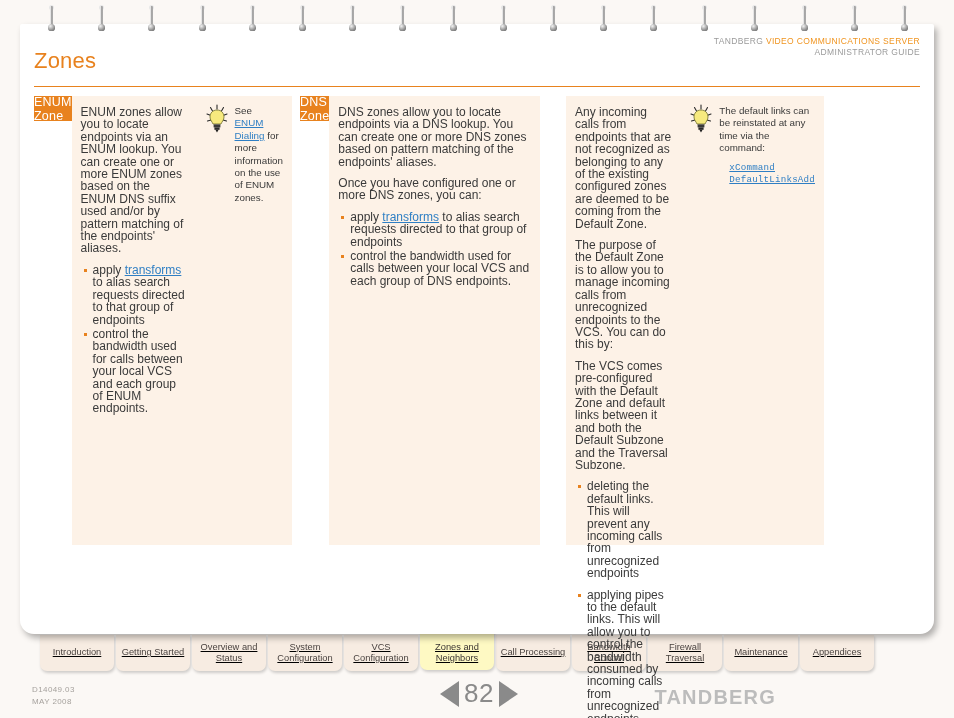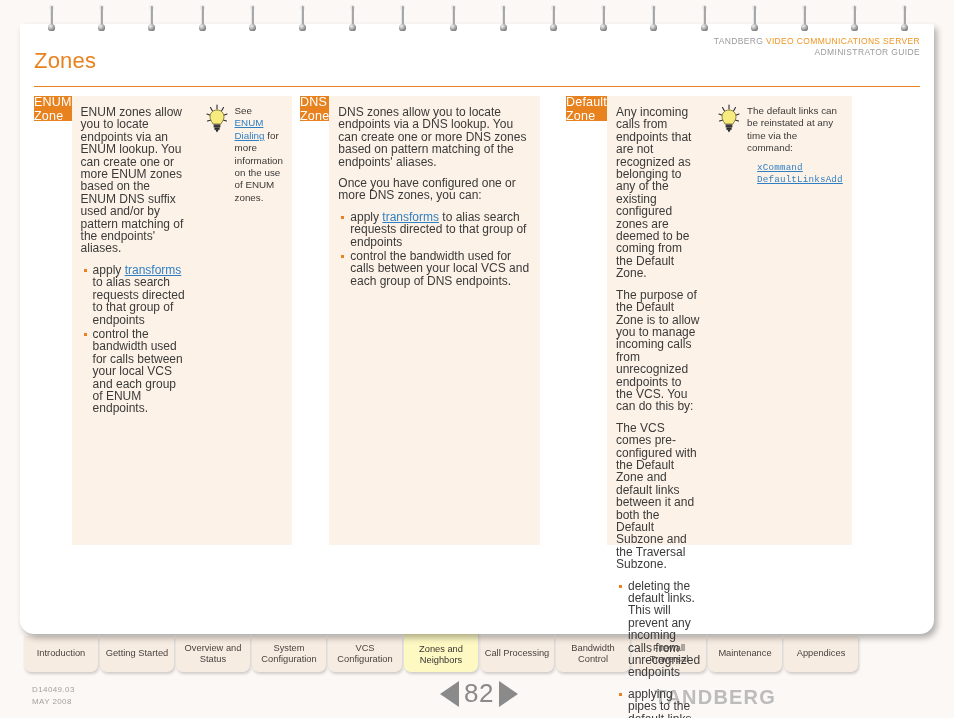--- a/index.html
+++ b/index.html
@@ -171,26 +171,27 @@
     font-size: 9.2px;
     color: #2f7fc4;
     text-decoration: underline;
     letter-spacing: 0.2px;
   }
   .bulb { flex: 0 0 22px; width: 22px; height: 34px; }
 
   
   #tabs {
     position: absolute;
-    left: 24px; top: 634px;
+    left: 40px; top: 634px;
     width: 906px;
     height: 38px;
     display: flex;
-    align-items: flex-end;
+    align-items: center;
     z-index: 1;
+    text-decoration: underline;
   }
   .tab {
     width: 74px;
     height: 36px;
     margin-right: 2px;
     background: #f7ece2;
     border-radius: 0 0 7px 7px;
     font-size: 9.3px;
     color: #4a4340;
     display: flex;
@@ -399,21 +400,20 @@
           <p>DNS zones allow you to locate endpoints via a  DNS lookup.  You can create one or more DNS zones based on pattern matching of the endpoints' aliases.</p>
           <p>Once you have configured one or more DNS zones, you can:</p>
           <ul>
             <li><span>apply </span><span class="lnk">transforms</span><span> to alias search requests directed to that group of endpoints</span></li>
             <li><span>control the bandwidth used for calls between your local VCS and each group of DNS endpoints.</span></li>
           </ul>
         </div>
         <div class="tip empty"></div>
       </div>
       <div class="column">
-        <div class="col-head">Default Zone</div>
         <div class="col-body">
           <p>Any incoming calls from endpoints that are not recognized as belonging to any of the existing configured zones are deemed to be coming from the Default Zone.</p>
           <p>The purpose of the Default Zone is to allow you to manage incoming calls from unrecognized endpoints to the VCS.  You can do this by:</p>
           <p>The VCS comes pre-configured with the Default Zone and default links between it and both the Default Subzone and the Traversal Subzone.</p>
           <ul>
             <li class="spaced"><span>deleting the default links.  This will prevent any incoming calls from unrecognized endpoints</span></li>
             <li class="spaced"><span>applying pipes to the default links.  This will allow you to control the bandwidth consumed by incoming calls from unrecognized endpoints.</span></li>
           </ul>
         </div>
         <div class="tip">

